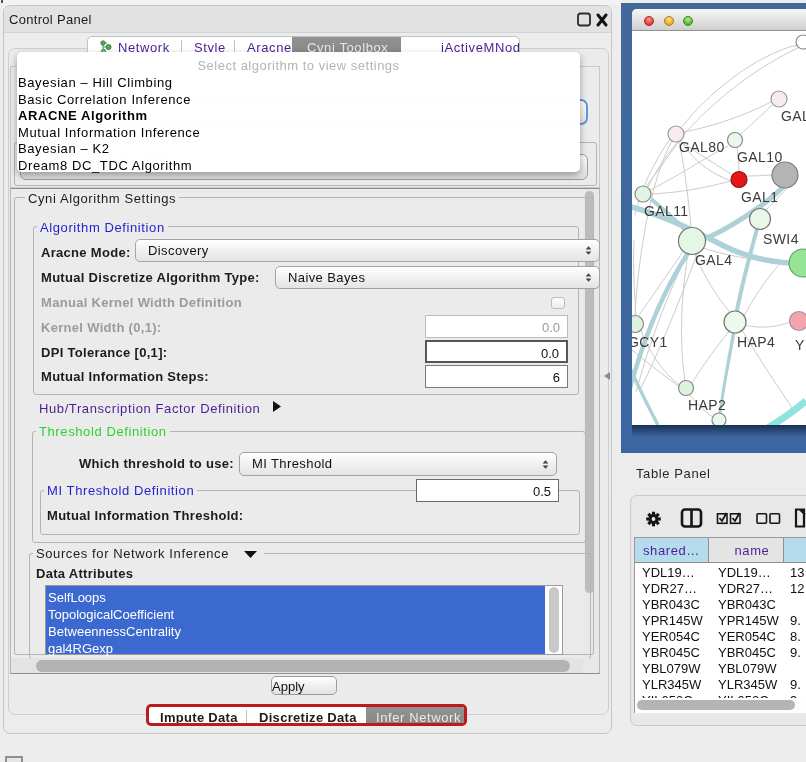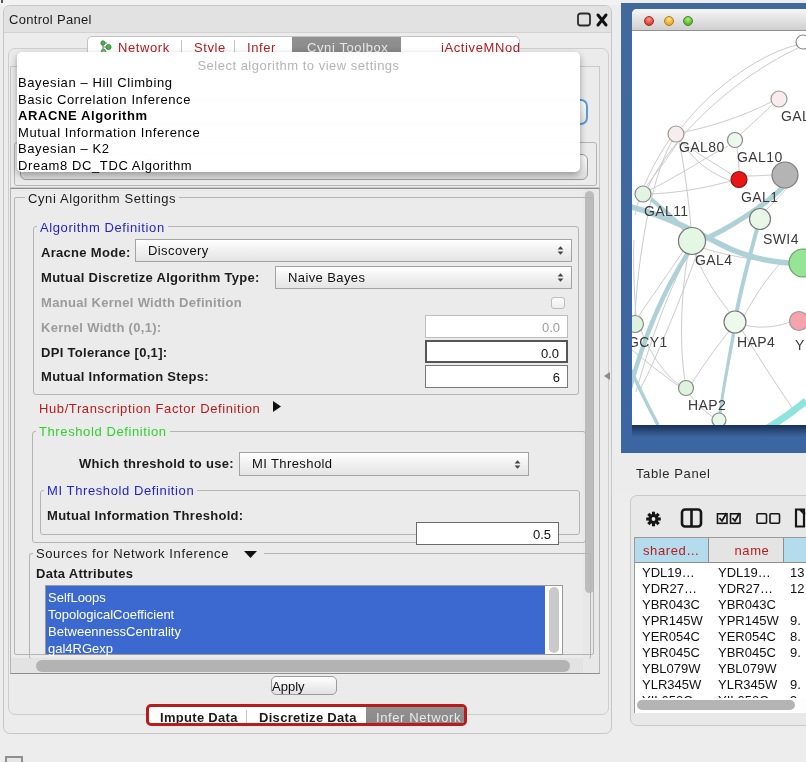--- a/index.html
+++ b/index.html
@@ -1,26 +1,26 @@
 <!DOCTYPE html>
 <html><head>
 <meta charset="utf-8">
 <style>
   html,body{margin:0;padding:0;}
   body{width:806px;height:762px;position:relative;background:#ededed;
        font-family:"Liberation Sans", sans-serif;overflow:hidden;}
   .abs{position:absolute;}
   .b13{font-size:13px;font-weight:bold;color:#1c1c1c;white-space:nowrap;letter-spacing:0.3px;}
-  .r13{font-size:13px;color:#b91c1c;white-space:nowrap;letter-spacing:0.6px;}
+  .r13{font-size:13px;color:#4c1d95;white-space:nowrap;letter-spacing:0.6px;}
   .gray{color:#9b9b9b;}
   .gbox{position:absolute;border:1px solid #b4b4b4;border-radius:3px;}
   .gtitle{position:absolute;font-size:13px;background:#ebebeb;padding:0 3px;white-space:nowrap;letter-spacing:0.6px;}
-  .combo{position:absolute;border:1px solid #a3a3a3;border-radius:0;
+  .combo{position:absolute;border:1px solid #a3a3a3;border-radius:5px;
          background:linear-gradient(#ffffff,#f2f2f2 45%,#e4e4e4);
-         box-shadow:inset 0 1px 0 #fff;}
+         box-shadow:inset 0 1px 0 #fff;padding-left:28px;}
   .combo .ct{position:absolute;left:12px;top:3px;font-size:13px;color:#111;white-space:nowrap;letter-spacing:0.4px;}
   .spin{position:absolute;right:7px;top:50%;margin-top:-6px;width:9px;height:12px;}
   .field{position:absolute;background:#fff;}
   .ftxt{position:absolute;right:7px;top:4px;font-size:13px;}
 </style>
 </head>
 <body>
 
 <div class="abs" style="left:0;top:0;width:620px;height:5px;background:#f2f2f2;"></div>
 <div class="abs" style="left:1px;top:0;width:2px;height:3px;background:#555;"></div>
@@ -44,21 +44,21 @@
 <div class="abs" style="left:20px;top:154px;width:568px;height:26px;border:1px solid #9e9e9e;border-radius:6px;background:linear-gradient(#fdfdfd,#dcdcdc);box-sizing:border-box;overflow:hidden;">
     <span style="position:absolute;left:13px;top:1px;font-size:13px;color:#555;letter-spacing:0.5px;">galFiltered String Edges</span>
   </div>
 
 <div class="abs" style="left:87px;top:36px;width:433px;height:21px;background:#ffffff;border:1px solid #c2c2c2;border-radius:5px;box-sizing:border-box;overflow:hidden;">
   <div class="abs" style="left:93px;top:3px;width:1px;height:15px;background:#c4c4c4;"></div>
   <div class="abs" style="left:146px;top:3px;width:1px;height:15px;background:#c4c4c4;"></div>
   <div class="abs" style="left:204px;top:0;width:109px;height:21px;background:linear-gradient(#929292,#858585);"></div>
   <div class="abs r13" style="left:30px;top:3px;">Network</div>
   <div class="abs r13" style="left:106px;top:3px;">Style</div>
-  <div class="abs r13" style="left:159px;top:3px;">Infer</div>
+  <div class="abs r13" style="left:159px;top:3px;">Aracne</div>
   <div class="abs r13" style="left:219px;top:3px;color:#e8e8e8;">Cyni Toolbox</div>
   <div class="abs r13" style="left:325px;top:3px;margin-left:28px;">jActiveMNodules</div>
   <svg class="abs" style="left:11px;top:3px;" width="15" height="15" viewBox="0 0 15 15">
     <path d="M4,3 L4,11 M4,7 L9,7 M4,3 L8,3" stroke="#8a8a8a" stroke-width="1.2" fill="none"></path>
     <circle cx="4" cy="3" r="2.2" fill="#4caf50" stroke="#2e7d32" stroke-width="0.8"></circle>
     <circle cx="9.5" cy="7" r="2.6" fill="#4caf50" stroke="#2e7d32" stroke-width="0.8"></circle>
     <circle cx="4.5" cy="11.5" r="2.2" fill="#7cc47f" stroke="#2e7d32" stroke-width="0.8"></circle>
   </svg>
 </div>
 
@@ -125,21 +125,21 @@
   <span class="ct">MI Threshold</span>
   <svg class="spin" viewBox="0 0 9 12" style="width:7px;height:11px;margin-top:-5.5px;">
       <path d="M4.5,0.5 L8.2,4.6 L0.8,4.6 Z" fill="#444"></path>
       <path d="M4.5,11.5 L8.2,7.4 L0.8,7.4 Z" fill="#444"></path>
     </svg>
 </div>
 
 <div class="gbox" style="left:40px;top:490px;width:538px;height:43px;"></div>
 <div class="gtitle" style="left:44px;top:483px;color:#2424cf;">MI Threshold Definition</div>
 <div class="abs b13" style="left:47px;top:508px;">Mutual Information Threshold:</div>
-<div class="field" style="left:416px;top:522px;width:143px;height:23px;border:1px solid #6a6a6a;box-sizing:border-box;">
+<div class="field" style="left:416px;top:479px;width:143px;height:23px;border:1px solid #6a6a6a;box-sizing:border-box;">
     <span class="ftxt" style="color:#111;">0.5</span>
   </div>
 
 <div class="gbox" style="left:29px;top:553px;width:560px;height:105px;border-bottom:none;"></div>
 <div class="gtitle" style="left:33px;top:546px;color:#1c1c1c;">Sources for Network Inference</div>
 <div class="abs" style="left:229px;top:548px;width:35px;height:10px;background:#ebebeb;"></div>
 <svg class="abs" style="left:243px;top:550px;" width="15" height="9" viewBox="0 0 15 9">
     <path d="M1,1 L14,1 L7.5,8 Z" fill="#111"></path>
   </svg>
 <div class="abs b13" style="left:36px;top:566px;">Data Attributes</div>

